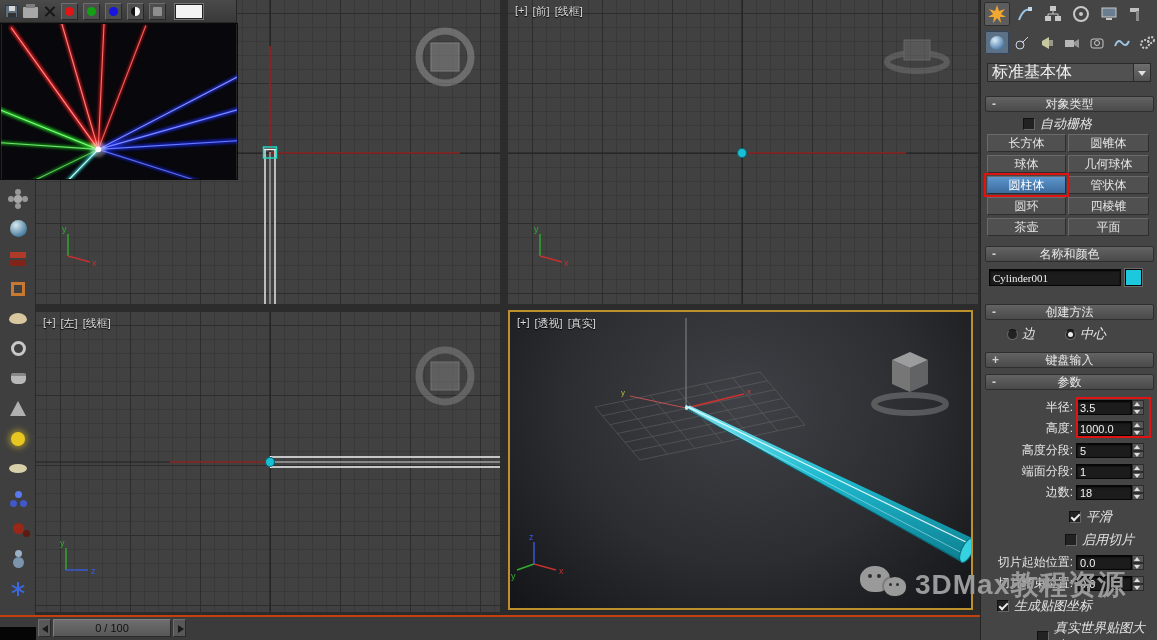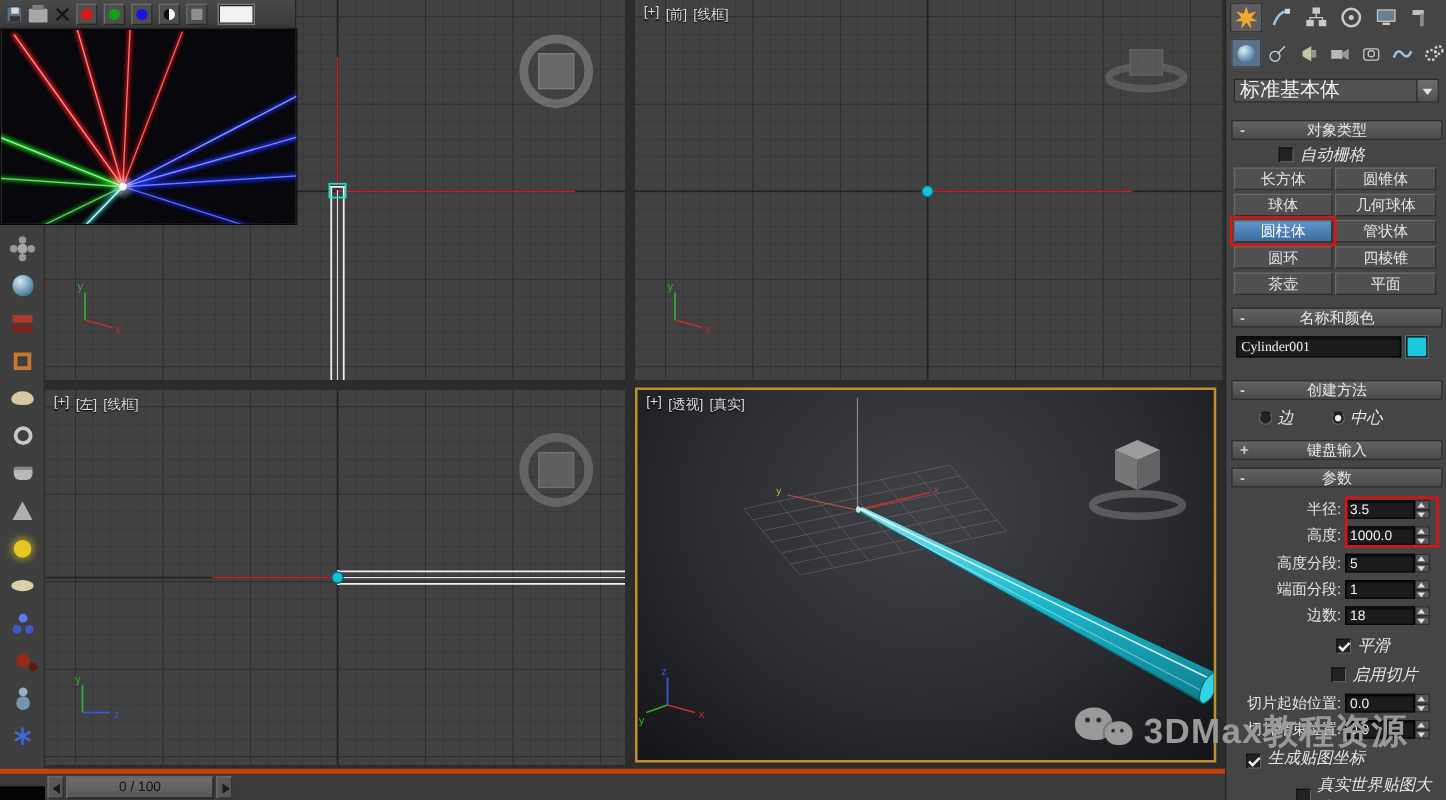--- a/index.html
+++ b/index.html
@@ -82,21 +82,21 @@
 .nf{width:56px;height:15px;background:#1c1c1c;border:1px solid #060606;box-shadow:inset 0 1px 2px #000;color:#f2f2f2;font-size:11px;padding:0 3px;font-family:inherit;}
 .nf.wide{width:132px;height:17px;}
 .spin{width:12px;display:flex;flex-direction:column;cursor:pointer;}
 .spin span{flex:1;background:#565656;border:1px solid #2c2c2c;position:relative;}
 .spin span::after{content:"";position:absolute;left:1px;border-left:3px solid transparent;border-right:3px solid transparent;}
 .sp-up::after{top:1px;border-bottom:4px solid #ddd;}
 .sp-dn::after{top:1px;border-top:4px solid #ddd;}
 .colorswatch{position:absolute;width:17px;height:17px;background:#1ec8dc;border:1px solid #000;box-shadow:0 0 0 1px #6a6a6a;cursor:pointer;}
 
 
-#bottom-bar{position:absolute;left:0;top:615px;width:980px;height:25px;background:#3b3b3b;border-top:4px solid #c2410c;z-index:4;}
+#bottom-bar{position:absolute;left:0;top:615px;width:980px;height:25px;background:#3b3b3b;border-top:2px solid #c2410c;z-index:4;}
 .blackbox{position:absolute;left:0;top:10px;width:36px;height:15px;background:#050505;}
 .tl-btn{position:absolute;top:2px;width:13px;height:18px;background:#585858;border:1px solid;border-color:#6e6e6e #2a2a2a #2a2a2a #6e6e6e;cursor:pointer;}
 .tri-l{position:absolute;left:3px;top:5px;border:4px solid transparent;border-right:6px solid #1a1a1a;border-left:none;}
 .tri-r{position:absolute;left:4px;top:5px;border:4px solid transparent;border-left:6px solid #1a1a1a;border-right:none;}
 .tl-track{position:absolute;left:53px;top:2px;width:118px;height:18px;background:#2e2e2e;box-shadow:inset 0 1px 2px #111;cursor:pointer;}
 .tl-thumb{width:100%;height:100%;background:linear-gradient(#6e6e6e,#575757);border:1px solid;border-color:#808080 #2a2a2a #2a2a2a #808080;text-align:center;line-height:16px;font-size:11px;color:#101010;cursor:grab;}
 
 
 #watermark{position:absolute;left:860px;top:564px;display:flex;align-items:center;gap:7px;z-index:9;pointer-events:none;}
 #watermark .wtext{font-size:28px;font-weight:bold;color:#9a9a9a;letter-spacing:1px;white-space:nowrap;}
@@ -590,21 +590,21 @@
     </div>
     <div class="prow" style="top:576px;">
       <span class="plab">切片结束位置:</span>
       <input class="nf" value="0.0" style="">
       <span class="spin">
           <span class="sp-up"></span>
           <span class="sp-dn"></span>
         </span>
     </div>
 
-    <div class="chkrow" style="left:16px;top:597px;align-items:flex-end;">
+    <div class="chkrow" style="left:16px;top:597px;">
       <span class="cb checked"></span>
       <span>生成贴图坐标</span>
     </div>
     <div class="chkrow" style="left:16px;top:619px;padding-left:40px;">
       <span class="cb"></span>
       <span>真实世界贴图大小</span>
     </div>
   </div>
 
   <div id="bottom-bar">

